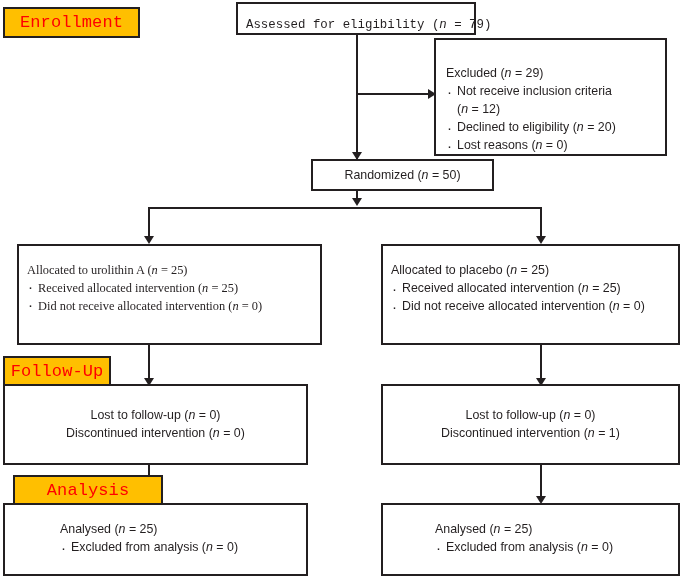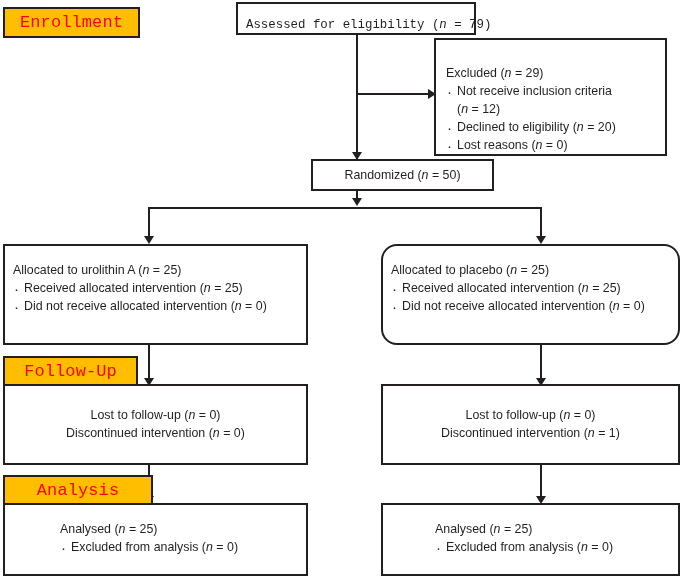--- a/index.html
+++ b/index.html
@@ -81,25 +81,25 @@
 </head>
 <body>
 
 <div id="canvas">
 
   <div class="stage-label" style="left:3px; top:7px; width:137px; height:31px;">
     <span>Enrollment</span>
   </div>
 
 
-  <div class="stage-label" style="left:3px; top:356px; width:135px; height:30px;">
+  <div class="stage-label" style="left:3px; top:356px; width:108px; height:30px;">
     <span>Follow-Up</span>
   </div>
 
-  <div class="stage-label" style="left:3px; top:475px; width:150px; height:30px;">
+  <div class="stage-label" style="left:13px; top:475px; width:150px; height:30px;">
     <span>Analysis</span>
   </div>
 
   <div class="line vline" style="left:356px; top:34px; height:126px;"></div>
   <div class="arrow-down" style="left:352px; top:152px;"></div>
 
   <div class="line hline" style="left:357px; top:93px; width:76px;"></div>
   <div class="arrow-right" style="left:428px; top:89px;"></div>
 
   <div class="line vline" style="left:356px; top:190px; height:12px;"></div>
@@ -138,31 +138,31 @@
       </ul>
     </div>
   </div>
 
   <div class="box" style="left:284px; top:159px; width:183px; height:32px;margin-left:27px;">
     <div class="box-inner center" style="padding-top:6px;">
       <span class="nowrap"><span>Randomized (</span><span class="it">n</span><span> = 50)</span></span>
     </div>
   </div>
 
-  <div class="box" style="left:3px; top:244px; width:305px; height:101px;">
+  <div class="box" style="left:17px; top:244px; width:305px; height:101px;font-family:Liberation Serif, serif;">
     <div class="box-inner left" style="padding:16px 8px;">
       <div><span>Allocated to urolithin A (</span><span class="it">n</span><span> = 25)</span></div>
       <ul class="bullet-list">
         <li><span>Received allocated intervention (</span><span class="it">n</span><span> = 25)</span></li>
         <li><span>Did not receive allocated intervention (</span><span class="it">n</span><span> = 0)</span></li>
       </ul>
     </div>
   </div>
 
-  <div class="box" style="left:381px; top:244px; width:299px; height:101px;border-radius:16px;">
+  <div class="box" style="left:381px; top:244px; width:299px; height:101px;">
     <div class="box-inner left" style="padding:16px 8px;">
       <div><span>Allocated to placebo (</span><span class="it">n</span><span> = 25)</span></div>
       <ul class="bullet-list">
         <li><span>Received allocated intervention (</span><span class="it">n</span><span> = 25)</span></li>
         <li><span>Did not receive allocated intervention (</span><span class="it">n</span><span> = 0)</span></li>
       </ul>
     </div>
   </div>
 
   <div class="box" style="left:3px; top:384px; width:305px; height:81px;">

